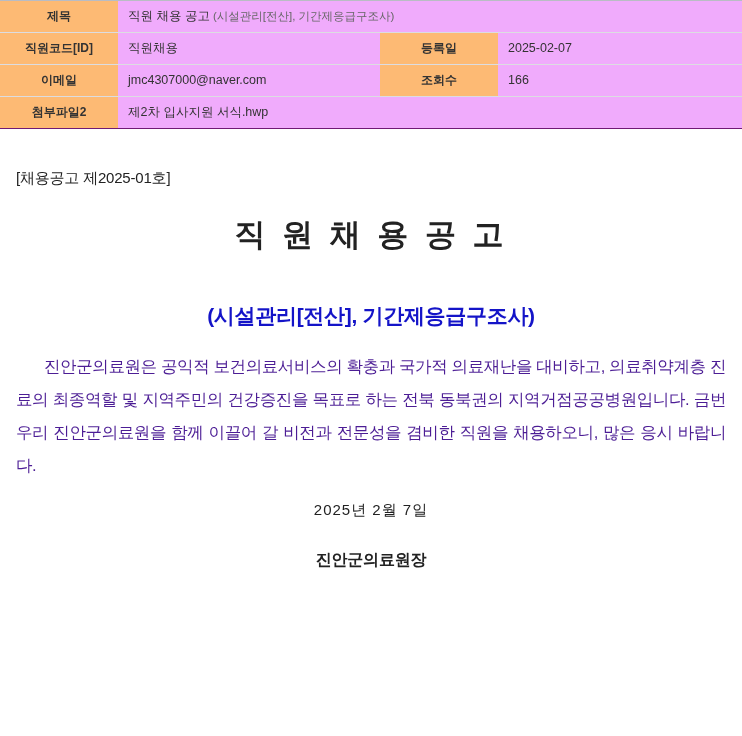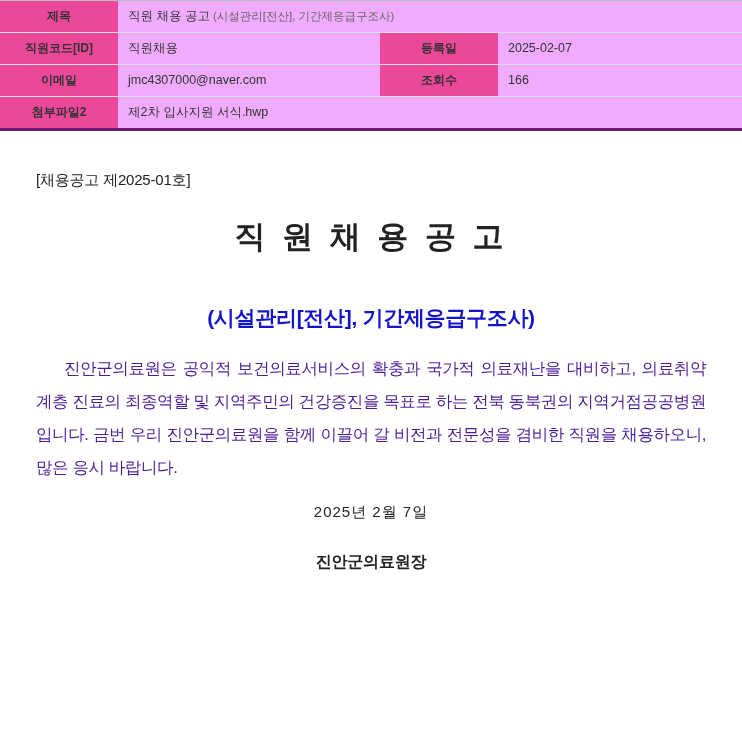--- a/index.html
+++ b/index.html
@@ -23,24 +23,24 @@
     font-size: 12.5px;
   }
   .meta-table td {
     border-top: 1px solid #dcdde1;
     border-bottom: 1px solid #dcdde1;
     padding: 7px 10px;
     vertical-align: middle;
     line-height: 1.35;
   }
   .meta-table tr:first-child td { border-top: 1px solid #b9bcc4; }
-  .meta-table tr:last-child td { border-bottom: 3px solid #701a75; }
+  .meta-table tr:last-child td { border-bottom: 1px solid #701a75; }
 
   td.label {
-    background: #ec4899;
+    background: #fdba74;
     color: #333333;
     font-weight: bold;
     text-align: center;
     font-size: 12px;
   }
   td.value {
     background: #f0abfc;
     color: #333333;
   }
   .col-l1 { width: 118px; }
@@ -49,21 +49,21 @@
   .col-v2 { width: 244px; }
 
   .title-sub {
     color: #666666;
     font-size: 11.5px;
     margin-left: 3px;
   }
 
   
   .doc {
-    padding: 0 36px;
+    padding: 0 16px;
     box-sizing: border-box;
   }
   .notice-no {
     margin-top: 40px;
     font-size: 15px;
     color: #222222;
     letter-spacing: -0.2px;
   }
   .main-title {
     text-align: center;

